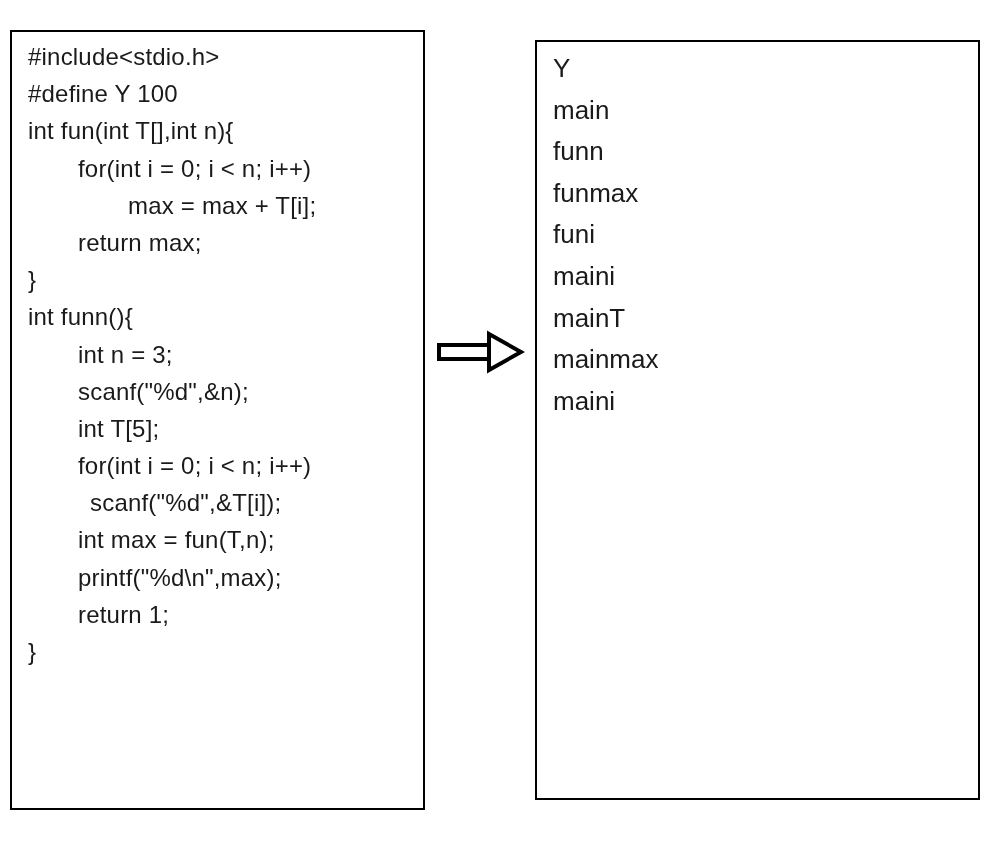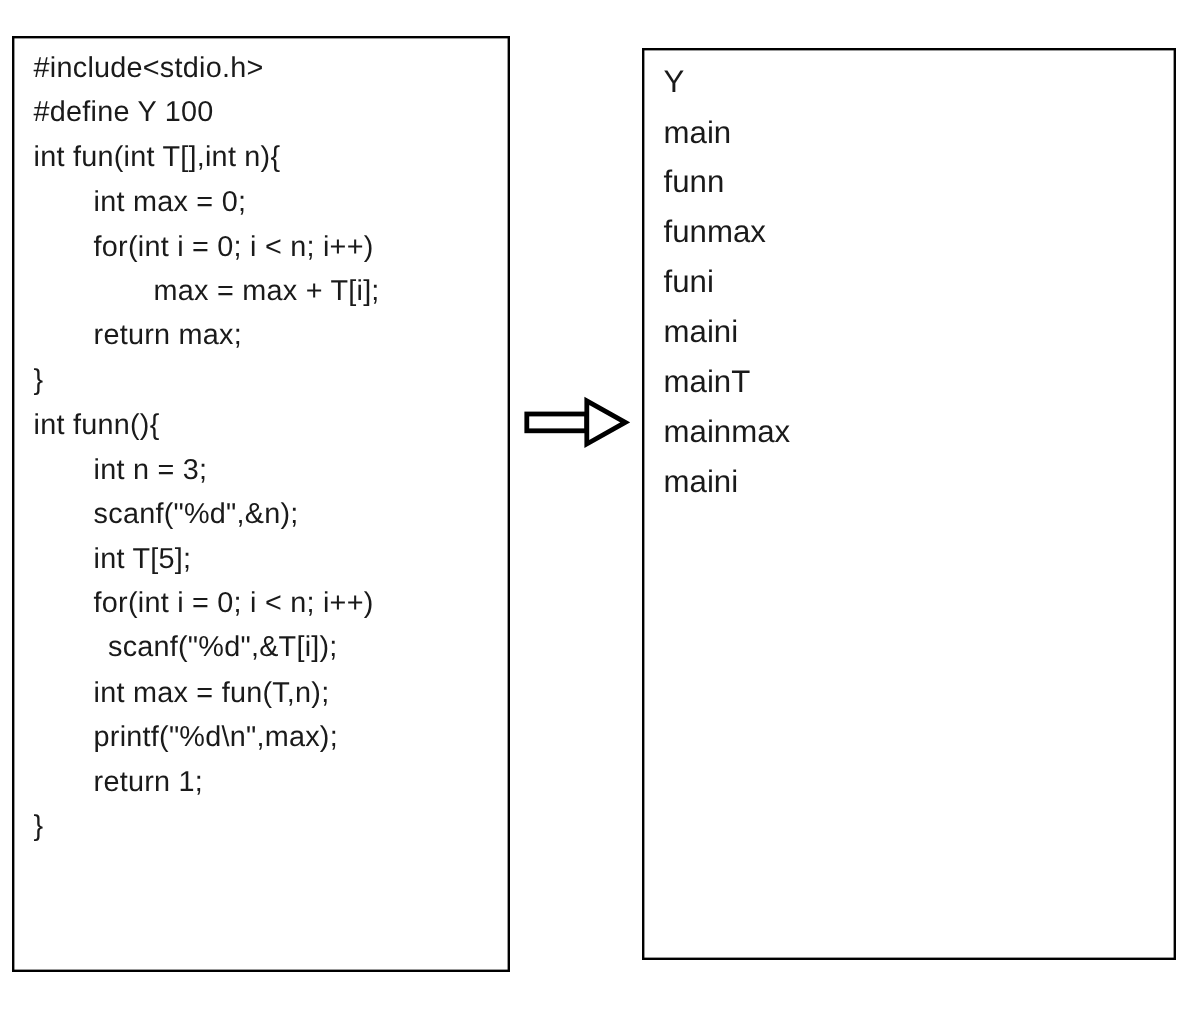--- a/index.html
+++ b/index.html
@@ -68,21 +68,20 @@
   </style>
 </head>
 <body>
 
 <div class="container">
 
   <div class="panel left-panel" id="left-panel">
   <div class="code-line ">#include&lt;stdio.h&gt;</div>
       <div class="code-line ">#define Y 100</div>
       <div class="code-line ">int fun(int T[],int n){</div>
-      <div class="code-line indent1">int max = 0;</div>
       <div class="code-line indent1">for(int i = 0; i &lt; n; i++)</div>
       <div class="code-line indent2">max = max + T[i];</div>
       <div class="code-line indent1">return max;</div>
       <div class="code-line ">}</div>
       <div class="code-line ">int funn(){</div>
       <div class="code-line indent1">int n = 3;</div>
       <div class="code-line indent1">scanf("%d",&amp;n);</div>
       <div class="code-line indent1">int T[5];</div>
       <div class="code-line indent1">for(int i = 0; i &lt; n; i++)</div>
       <div class="code-line indent1b">scanf("%d",&amp;T[i]);</div>

